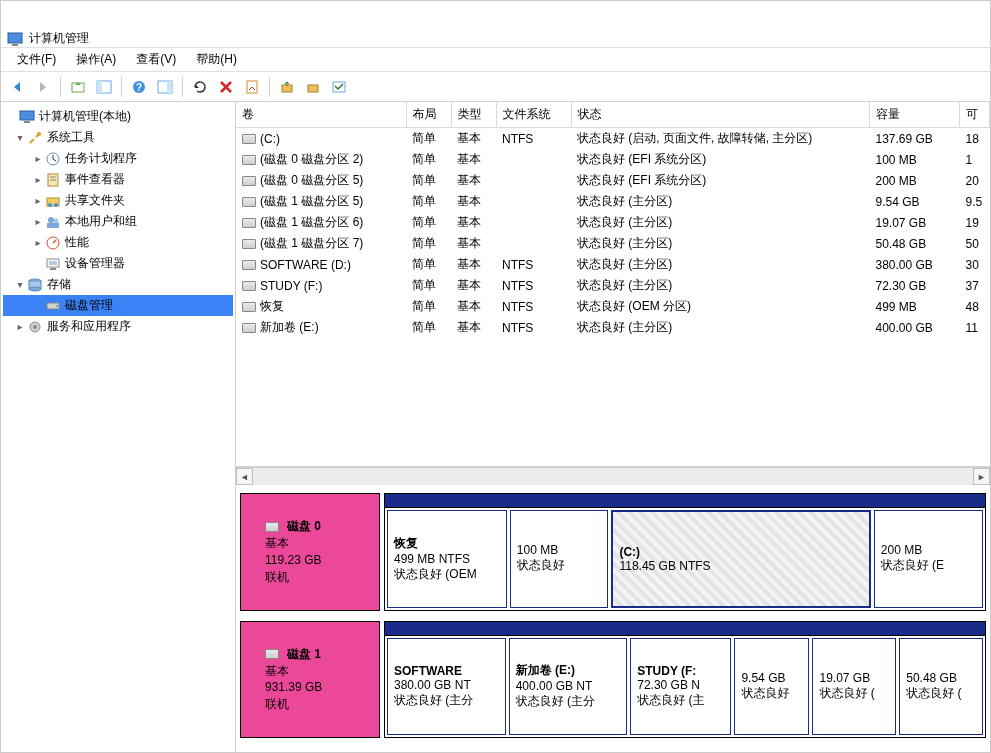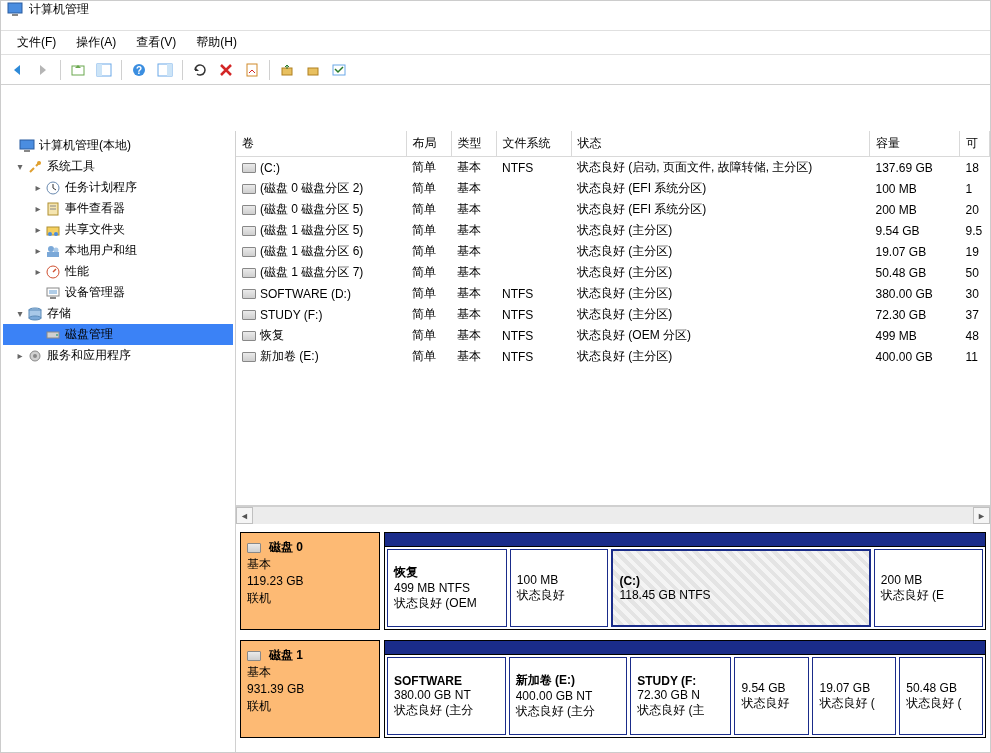--- a/index.html
+++ b/index.html
@@ -1,51 +1,51 @@
 <!DOCTYPE html>
 <html><head>
 <meta charset="utf-8">
 <style>
   * { box-sizing: border-box; margin: 0; padding: 0; }
   body { font-family: "Microsoft YaHei", "Segoe UI", Tahoma, sans-serif; font-size: 12px; background: #fff; color: #000; }
   .window { width: 991px; height: 753px; display: flex; flex-direction: column; border: 1px solid #ccc; overflow: hidden; }
   
-  .titlebar { height: 30px; display: flex; align-items: flex-start; padding: 0 6px; border-bottom: 1px solid #e0e0e0; }
+  .titlebar { height: 47px; display: flex; align-items: flex-end; padding: 0 6px; border-bottom: 1px solid #e0e0e0; }
   .titlebar .icon { width: 16px; height: 16px; margin-right: 6px; }
   .titlebar .title { font-size: 12px; }
   
   .menubar { height: 24px; display: flex; align-items: flex-start; padding: 0 6px; border-bottom: 1px solid #e0e0e0; }
   .menubar .menu-item { padding: 3px 10px; cursor: default; }
   
   .toolbar { height: 30px; display: flex; align-items: center; padding: 0 4px; border-bottom: 1px solid #d0d0d0; gap: 2px; }
   .toolbar .tbtn { width: 24px; height: 24px; display: flex; align-items: center; justify-content: center; cursor: default; border: 1px solid transparent; }
   .toolbar .sep { width: 1px; height: 20px; background: #d0d0d0; margin: 0 3px; }
   
-  .main { flex: 1; display: flex; overflow: hidden; margin-top: 46px; }
+  .main { flex: 1; display: flex; overflow: hidden; }
   .tree { width: 235px; border-right: 1px solid #d0d0d0; padding: 4px 2px; overflow: auto; }
   .tree-item { display: flex; align-items: center; padding: 2px 2px; white-space: nowrap; cursor: default; }
   .tree-item .expander { width: 14px; text-align: center; color: #666; font-size: 10px; }
   .tree-item .ti-icon { width: 16px; height: 16px; margin-right: 4px; display: inline-flex; align-items: center; justify-content: center; }
   .tree-item .ti-label { }
   .tree-item.selected { background: #3b82f6; }
   .right { flex: 1; display: flex; flex-direction: column; overflow: hidden; }
   
   .vol-table { flex: 1; overflow: auto; border-bottom: 1px solid #d0d0d0; }
   .vol-table table { border-collapse: collapse; width: 100%; }
   .vol-table th { text-align: left; font-weight: normal; background: #fff; border-right: 1px solid #d9d9d9; border-bottom: 1px solid #d9d9d9; padding: 4px 6px; position: sticky; top: 0; }
   .vol-table td { padding: 2px 6px; white-space: nowrap; }
   .vol-icon { display: inline-block; width: 14px; height: 10px; background: linear-gradient(#eaeaea,#cfcfcf); border: 1px solid #888; margin-right: 4px; vertical-align: middle; border-radius: 1px; }
   
   .mid-scroll { height: 18px; background: #f0f0f0; border-top: 1px solid #d0d0d0; display: flex; align-items: center; }
   .mid-scroll .arrow { width: 17px; height: 17px; border: 1px solid #c0c0c0; background: #f5f5f5; display: flex; align-items: center; justify-content: center; font-size: 9px; color: #555; }
   .mid-scroll .track { flex: 1; height: 17px; background: #ececec; }
   
   .disks { overflow: auto; padding: 8px 4px 4px 4px; }
   .disk-row { display: flex; margin-bottom: 10px; }
-  .disk-info { width: 140px; border: 1px solid #000; padding: 6px; background: #fdba74; margin-right: 4px; }
+  .disk-info { width: 140px; border: 1px solid #000; padding: 24px; background: #ec4899; margin-right: 4px; }
   .disk-info .dname { font-weight: bold; display: flex; align-items: center; gap: 4px; }
   .disk-info .dline { font-size: 12px; line-height: 1.4; }
   .disk-parts { flex: 1; display: flex; flex-direction: column; }
   .disk-bar { height: 14px; background: #1a2c8a; border: 1px solid #000; border-bottom: none; }
   .disk-parts-row { flex: 1; display: flex; gap: 3px; border: 1px solid #000; padding: 2px; min-height: 84px; }
   .part { border: 1px solid #1a2c8a; padding: 4px 6px; font-size: 12px; overflow: hidden; white-space: nowrap; display: flex; flex-direction: column; justify-content: center; }
   .part .pname { font-weight: bold; }
   .part.active { background: repeating-linear-gradient(45deg, #f4f4f4, #f4f4f4 4px, #e4e4e4 4px, #e4e4e4 8px); border: 2px solid #1a2c8a; }
   
   svg { display: block; }

